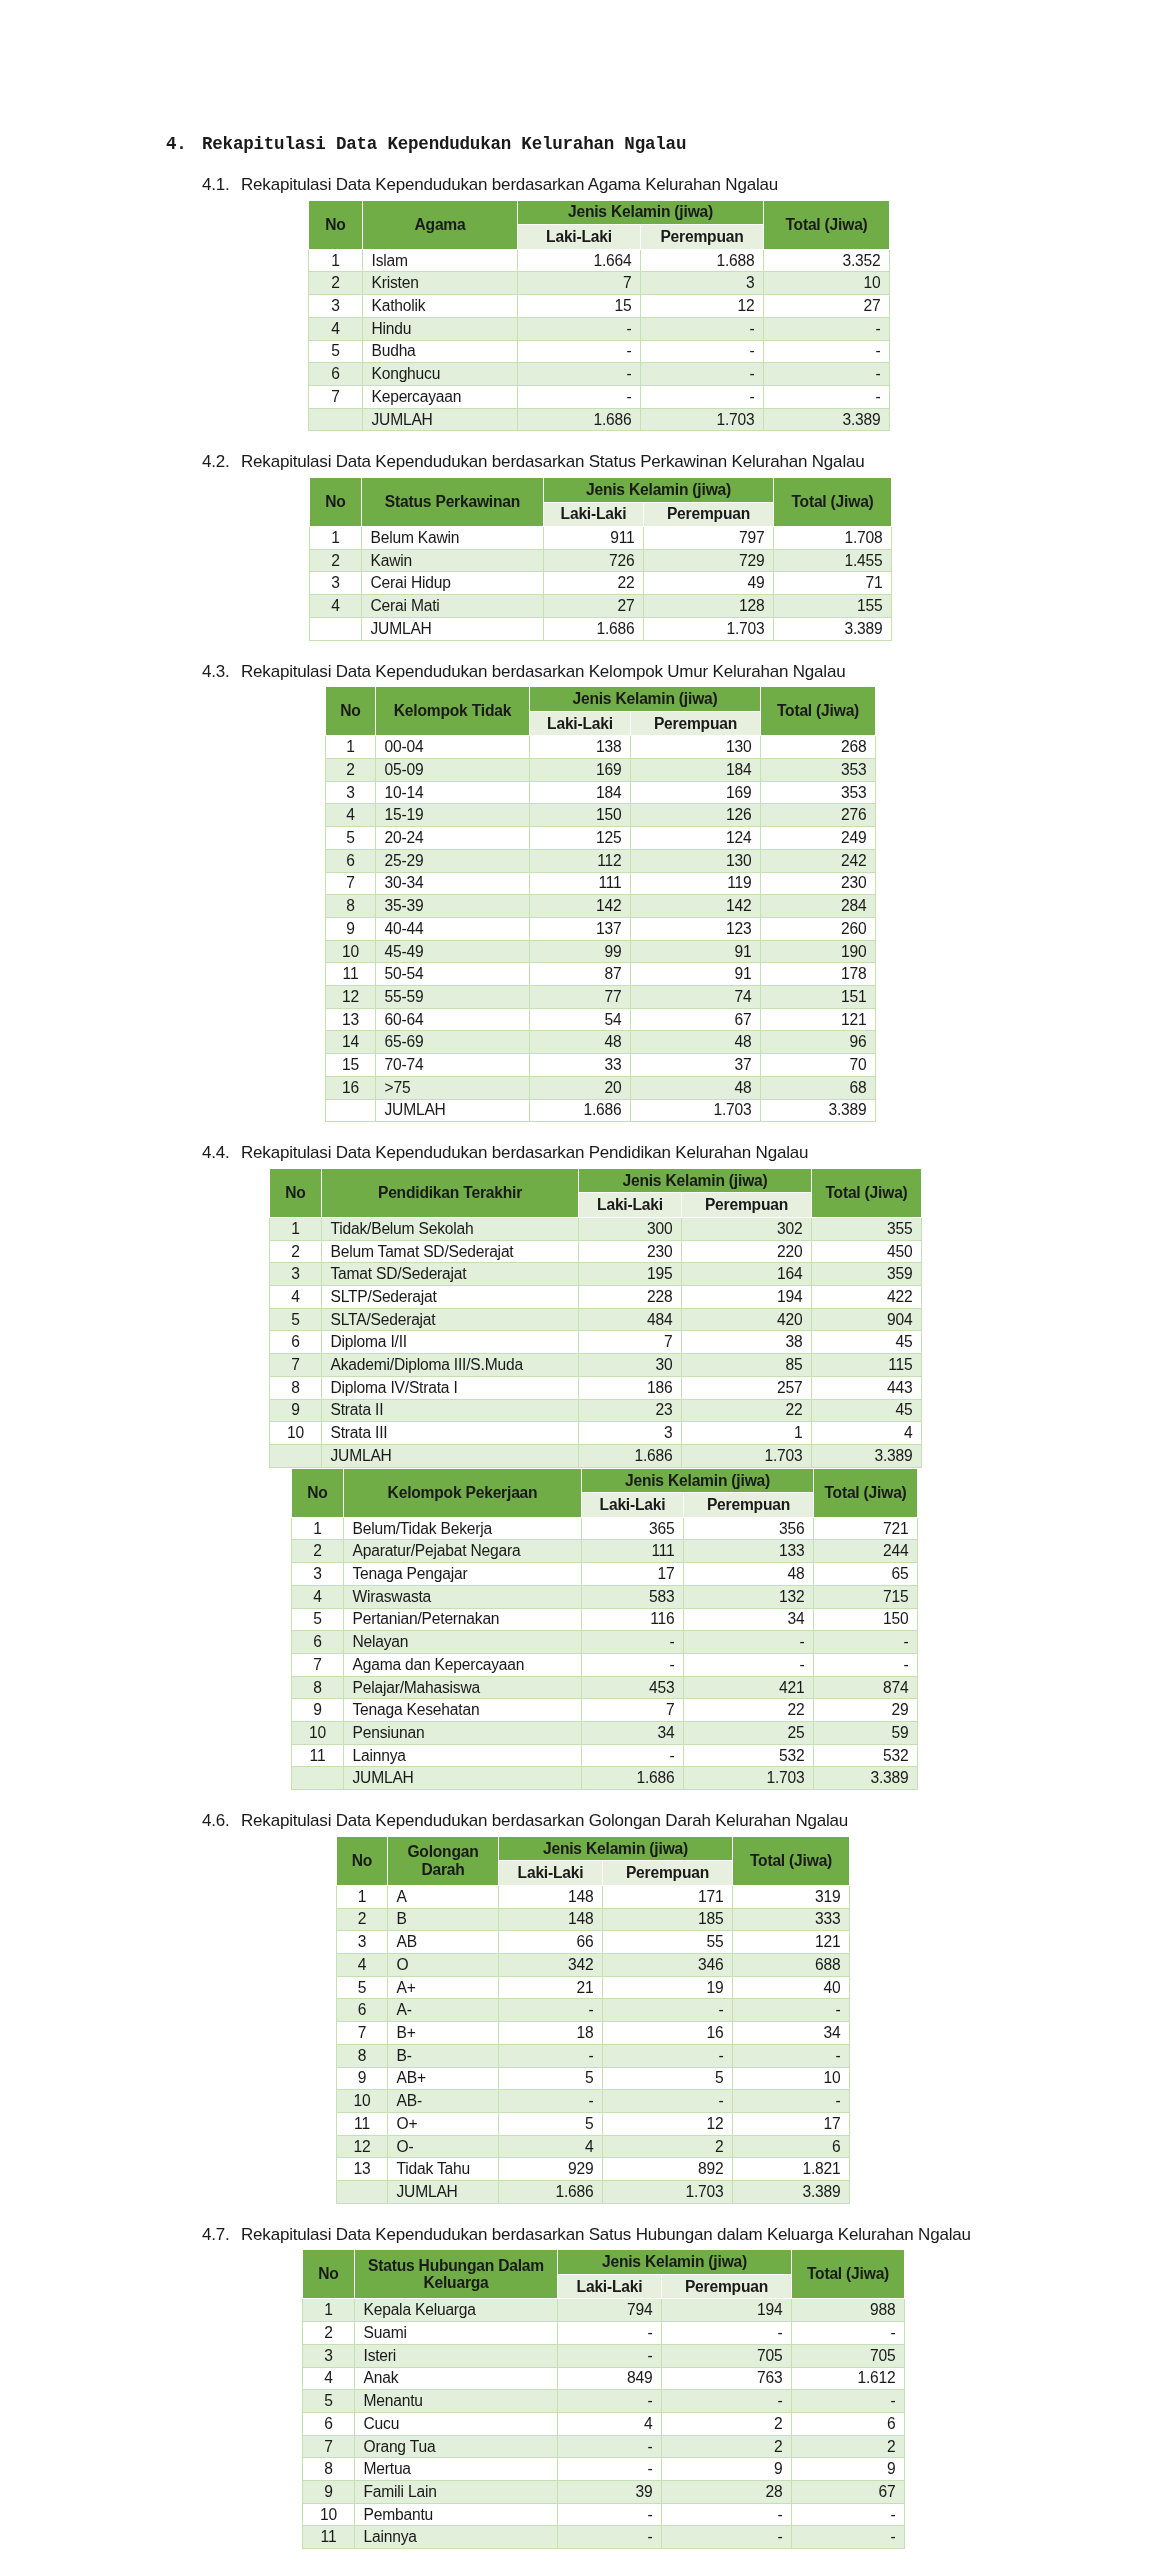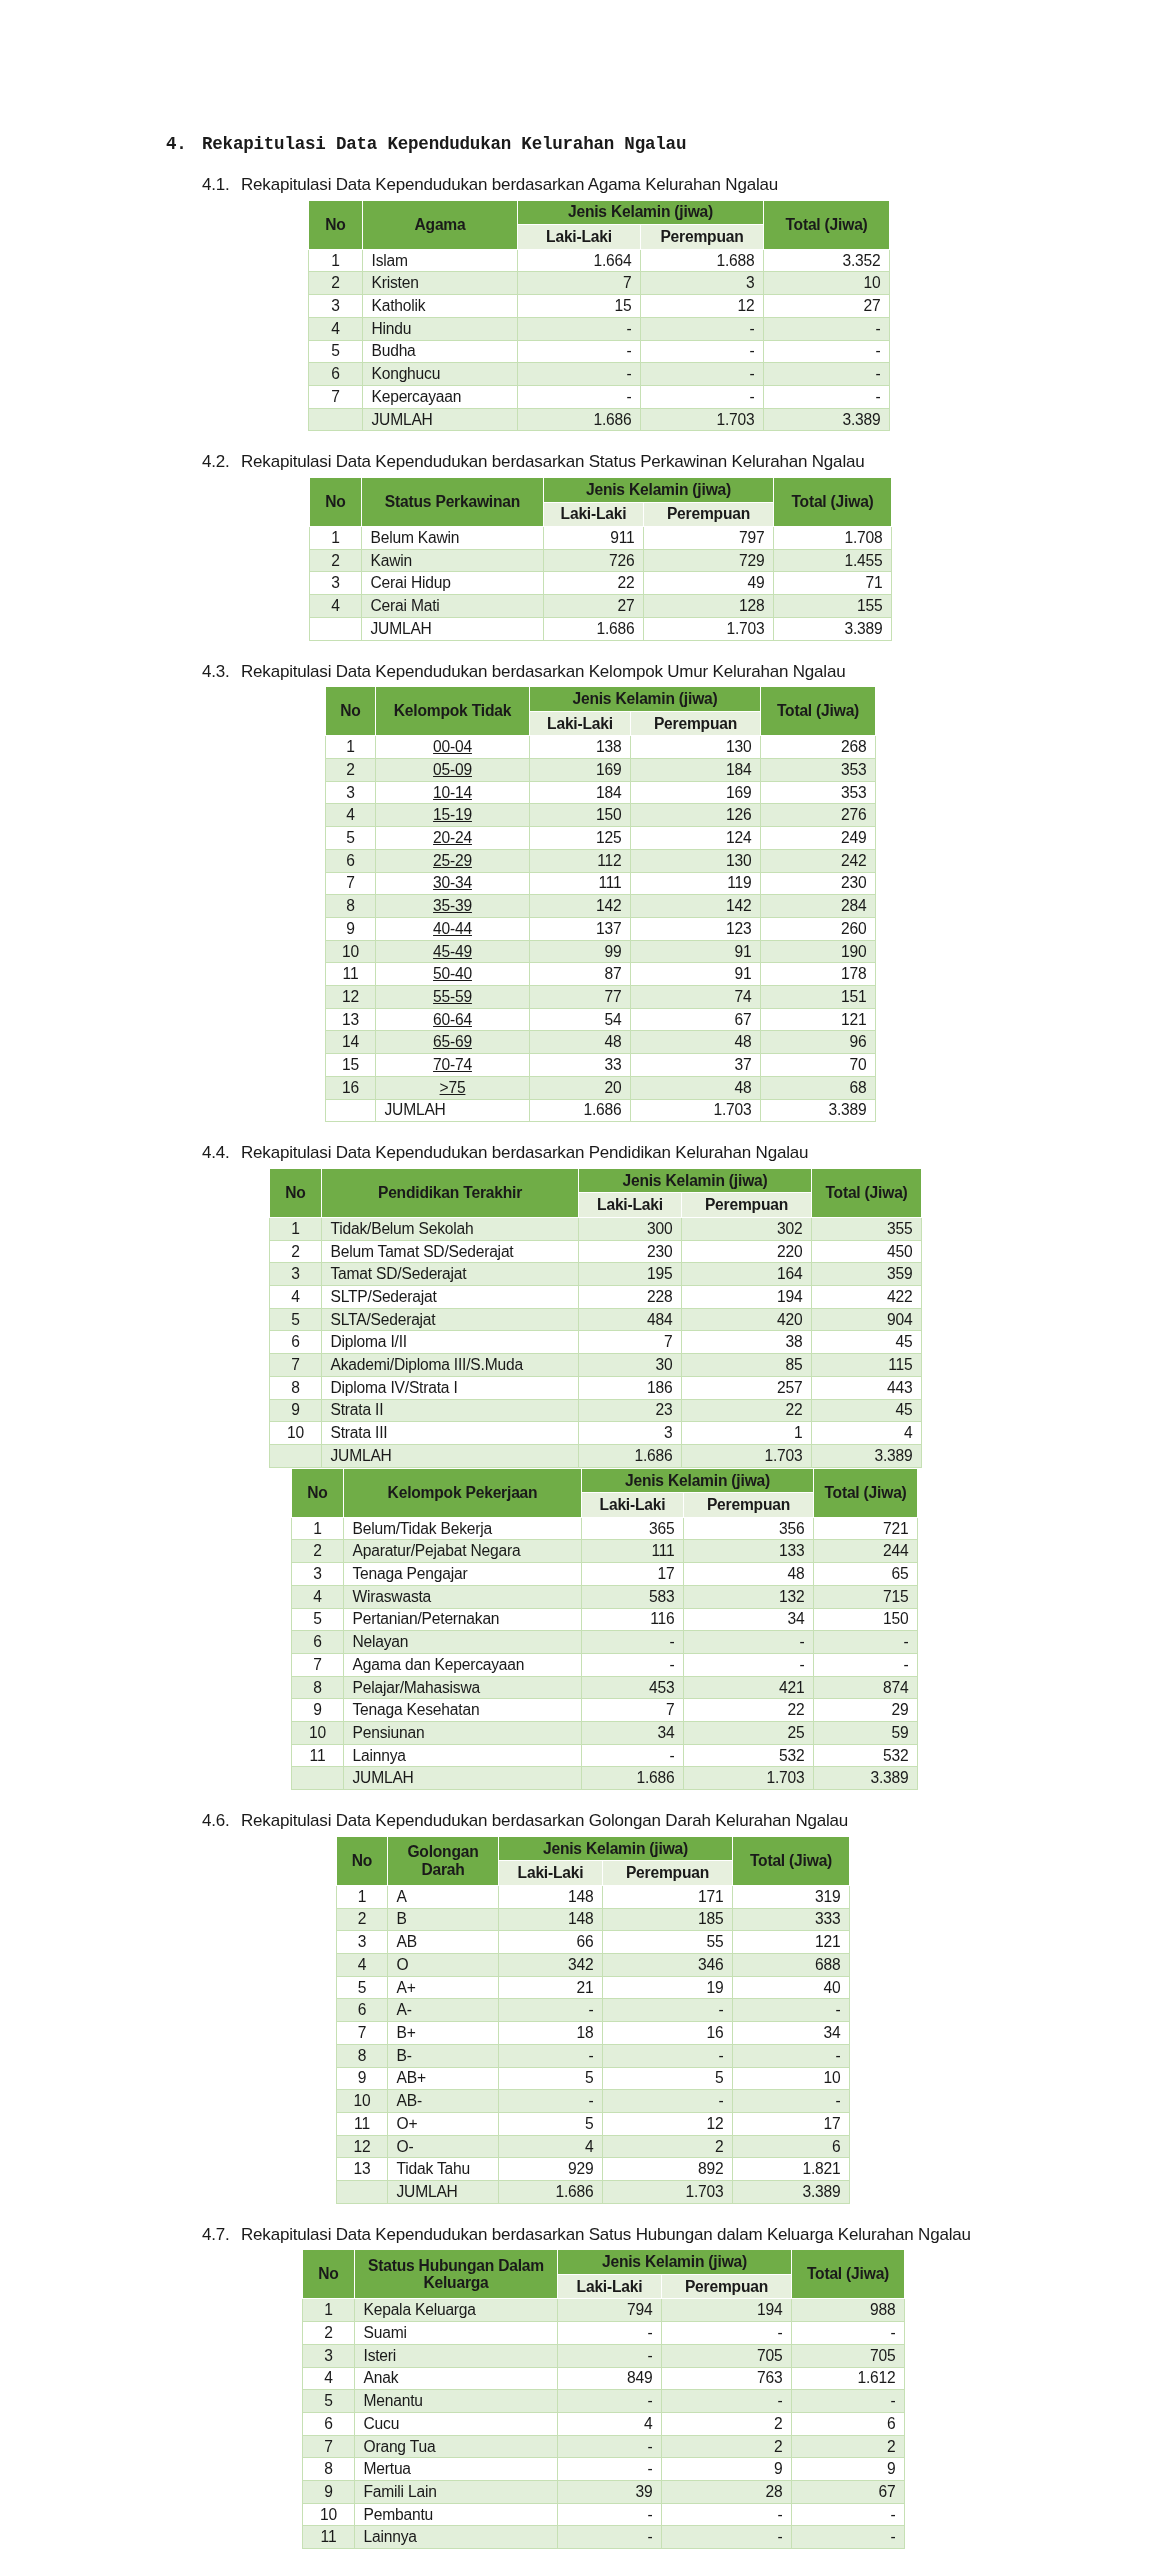--- a/index.html
+++ b/index.html
@@ -33,21 +33,21 @@
     padding:1.9px 8.5px;height:22px;overflow:hidden;
   }
   thead th{
     background:var(--green);border:1.4px solid #ffffff;
     font-weight:bold;text-align:center;padding:2.8px 5.7px;height:24.5px;
   }
   thead th.sub{background:var(--subhead);}
   tr.band td{background:var(--band);}
   td.c-no{text-align:center;}
   td.c-cat{text-align:left;}
-  td.c-cat.center{text-align:center;text-decoration:underline;}
+  td.c-cat.center{}
   td.c-num{text-align:right;}
   tr.jumlah td{font-weight:normal;}
 </style>
 </head>
 <body>
 
 <div class="page">
   <div class="main-heading">
     <span class="mh-num">4.</span><span class="mh-text">Rekapitulasi Data Kependudukan Kelurahan Ngalau</span>
   </div>
@@ -283,21 +283,21 @@
             </tr>
             <tr class="band">
               <td class="c-no">10</td>
               <td class="c-cat center">45-49</td>
               <td class="c-num">99</td>
               <td class="c-num">91</td>
               <td class="c-num">190</td>
             </tr>
             <tr>
               <td class="c-no">11</td>
-              <td class="c-cat center">50-40</td>
+              <td class="c-cat center">50-54</td>
               <td class="c-num">87</td>
               <td class="c-num">91</td>
               <td class="c-num">178</td>
             </tr>
             <tr class="band">
               <td class="c-no">12</td>
               <td class="c-cat center">55-59</td>
               <td class="c-num">77</td>
               <td class="c-num">74</td>
               <td class="c-num">151</td>

